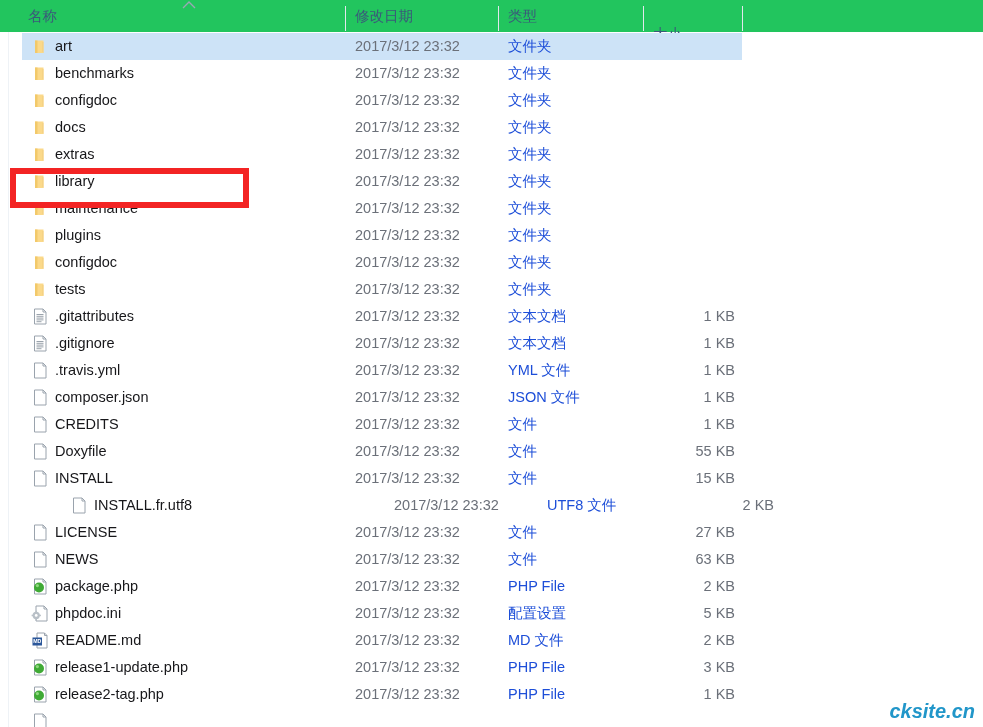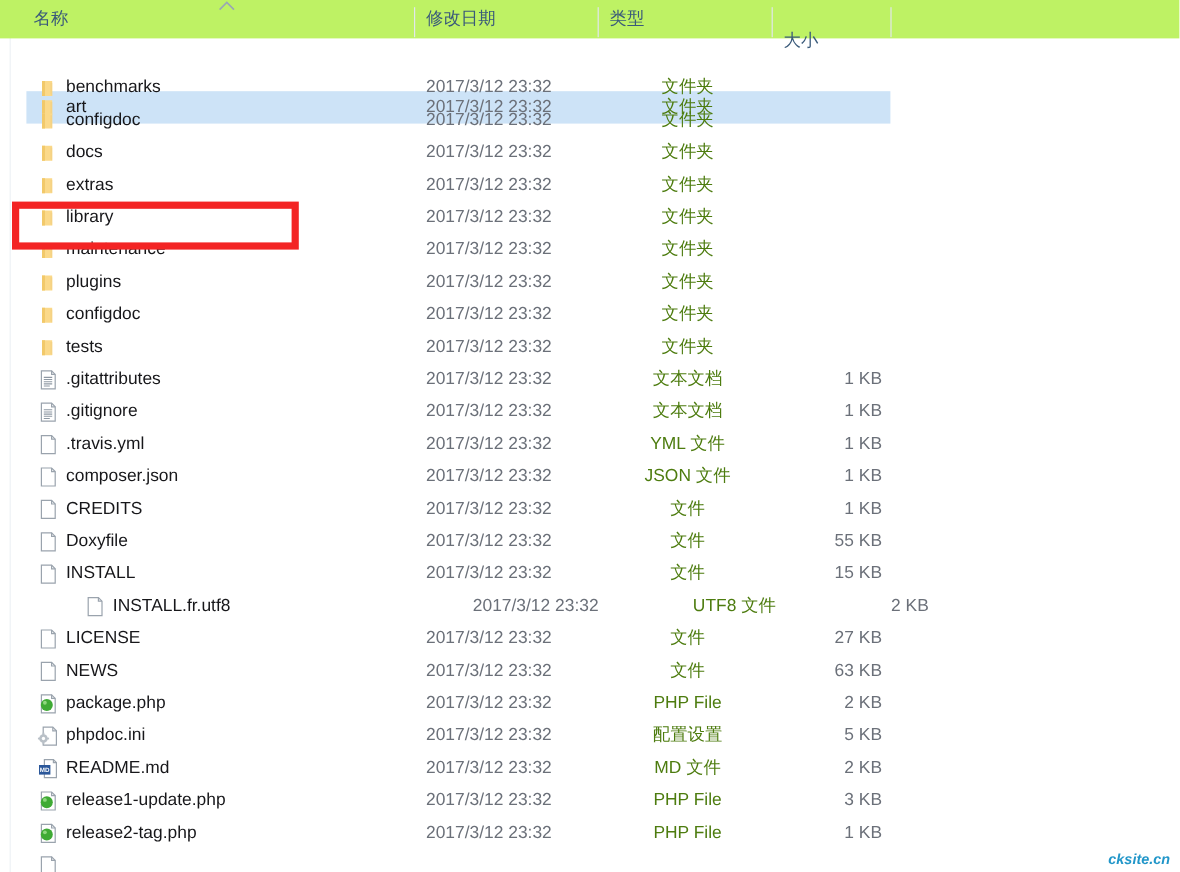--- a/index.html
+++ b/index.html
@@ -33,21 +33,21 @@
     background: #eef2f6;
   }
 
   
   .col-header {
     position: absolute;
     left: 0;
     top: 0;
     width: 983px;
     height: 32px;
-    background: #bef264;
+    background: #22c55e;
   }
   .sort-chevron {
     position: absolute;
     left: 182px;
     top: 0px;
     width: 14px;
     height: 9px;
     overflow: hidden;
   }
   .sort-chevron svg { display: block; }
@@ -109,22 +109,21 @@
     color: #17171a;
   }
   .c-date {
     left: 355px;
     width: 140px;
     color: #6b7079;
   }
   .c-type {
     left: 508px;
     width: 130px;
-    color: #4d7c0f;
-    text-align: center;
+    color: #1d4ed8;
   }
   .c-size {
     left: 640px;
     width: 95px;
     text-align: right;
     color: #6b7079;
   }
 
   
   .icon {
@@ -143,21 +142,21 @@
     border: 6px solid #f32424;
     background: transparent;
     pointer-events: none;
   }
 
   
   .watermark {
     position: absolute;
     right: 8px;
     bottom: 4px;
-    font-size: 12px;
+    font-size: 20px;
     font-style: italic;
     font-weight: bold;
     color: #2196c9;
     letter-spacing: 0px;
     font-family: "Liberation Sans", "DejaVu Sans", sans-serif;
   }
 </style>
 </head>
 <body>
 
@@ -180,21 +179,21 @@
     <div class="hdiv" style="left:498px;"></div>
 
     <div class="hcell" style="left:508px;width:125px;">类型</div>
     <div class="hdiv" style="left:643px;"></div>
 
     <div class="hcell" style="left:653px;width:80px;margin-top:18px;">大小</div>
     <div class="hdiv" style="left:742px;"></div>
   </div>
 
   <div class="list" id="file-list">
-      <div class="row selected" style="top: 0px; margin-top: 43px;">
+      <div class="row selected" style="top: 0px;">
         <div class="rowbg"></div>
         <div class="icon">
           <svg width="19" height="19" viewBox="0 0 19 19">
             <path d="M4 3.5 L12.5 3.5 L12.5 16 L4 16 Z" fill="#fbd98a"></path>
             <path d="M4 3.5 L6.5 3.5 L6.5 16 L4 16 Z" fill="#f2c96a"></path>
             <path d="M12.5 5 L12.5 16 L11 14.4 L11 5 Z" fill="#f5d284"></path>
           </svg>
         </div>
         <div class="cell c-name">art</div>
         <div class="cell c-date">2017/3/12 23:32</div>

